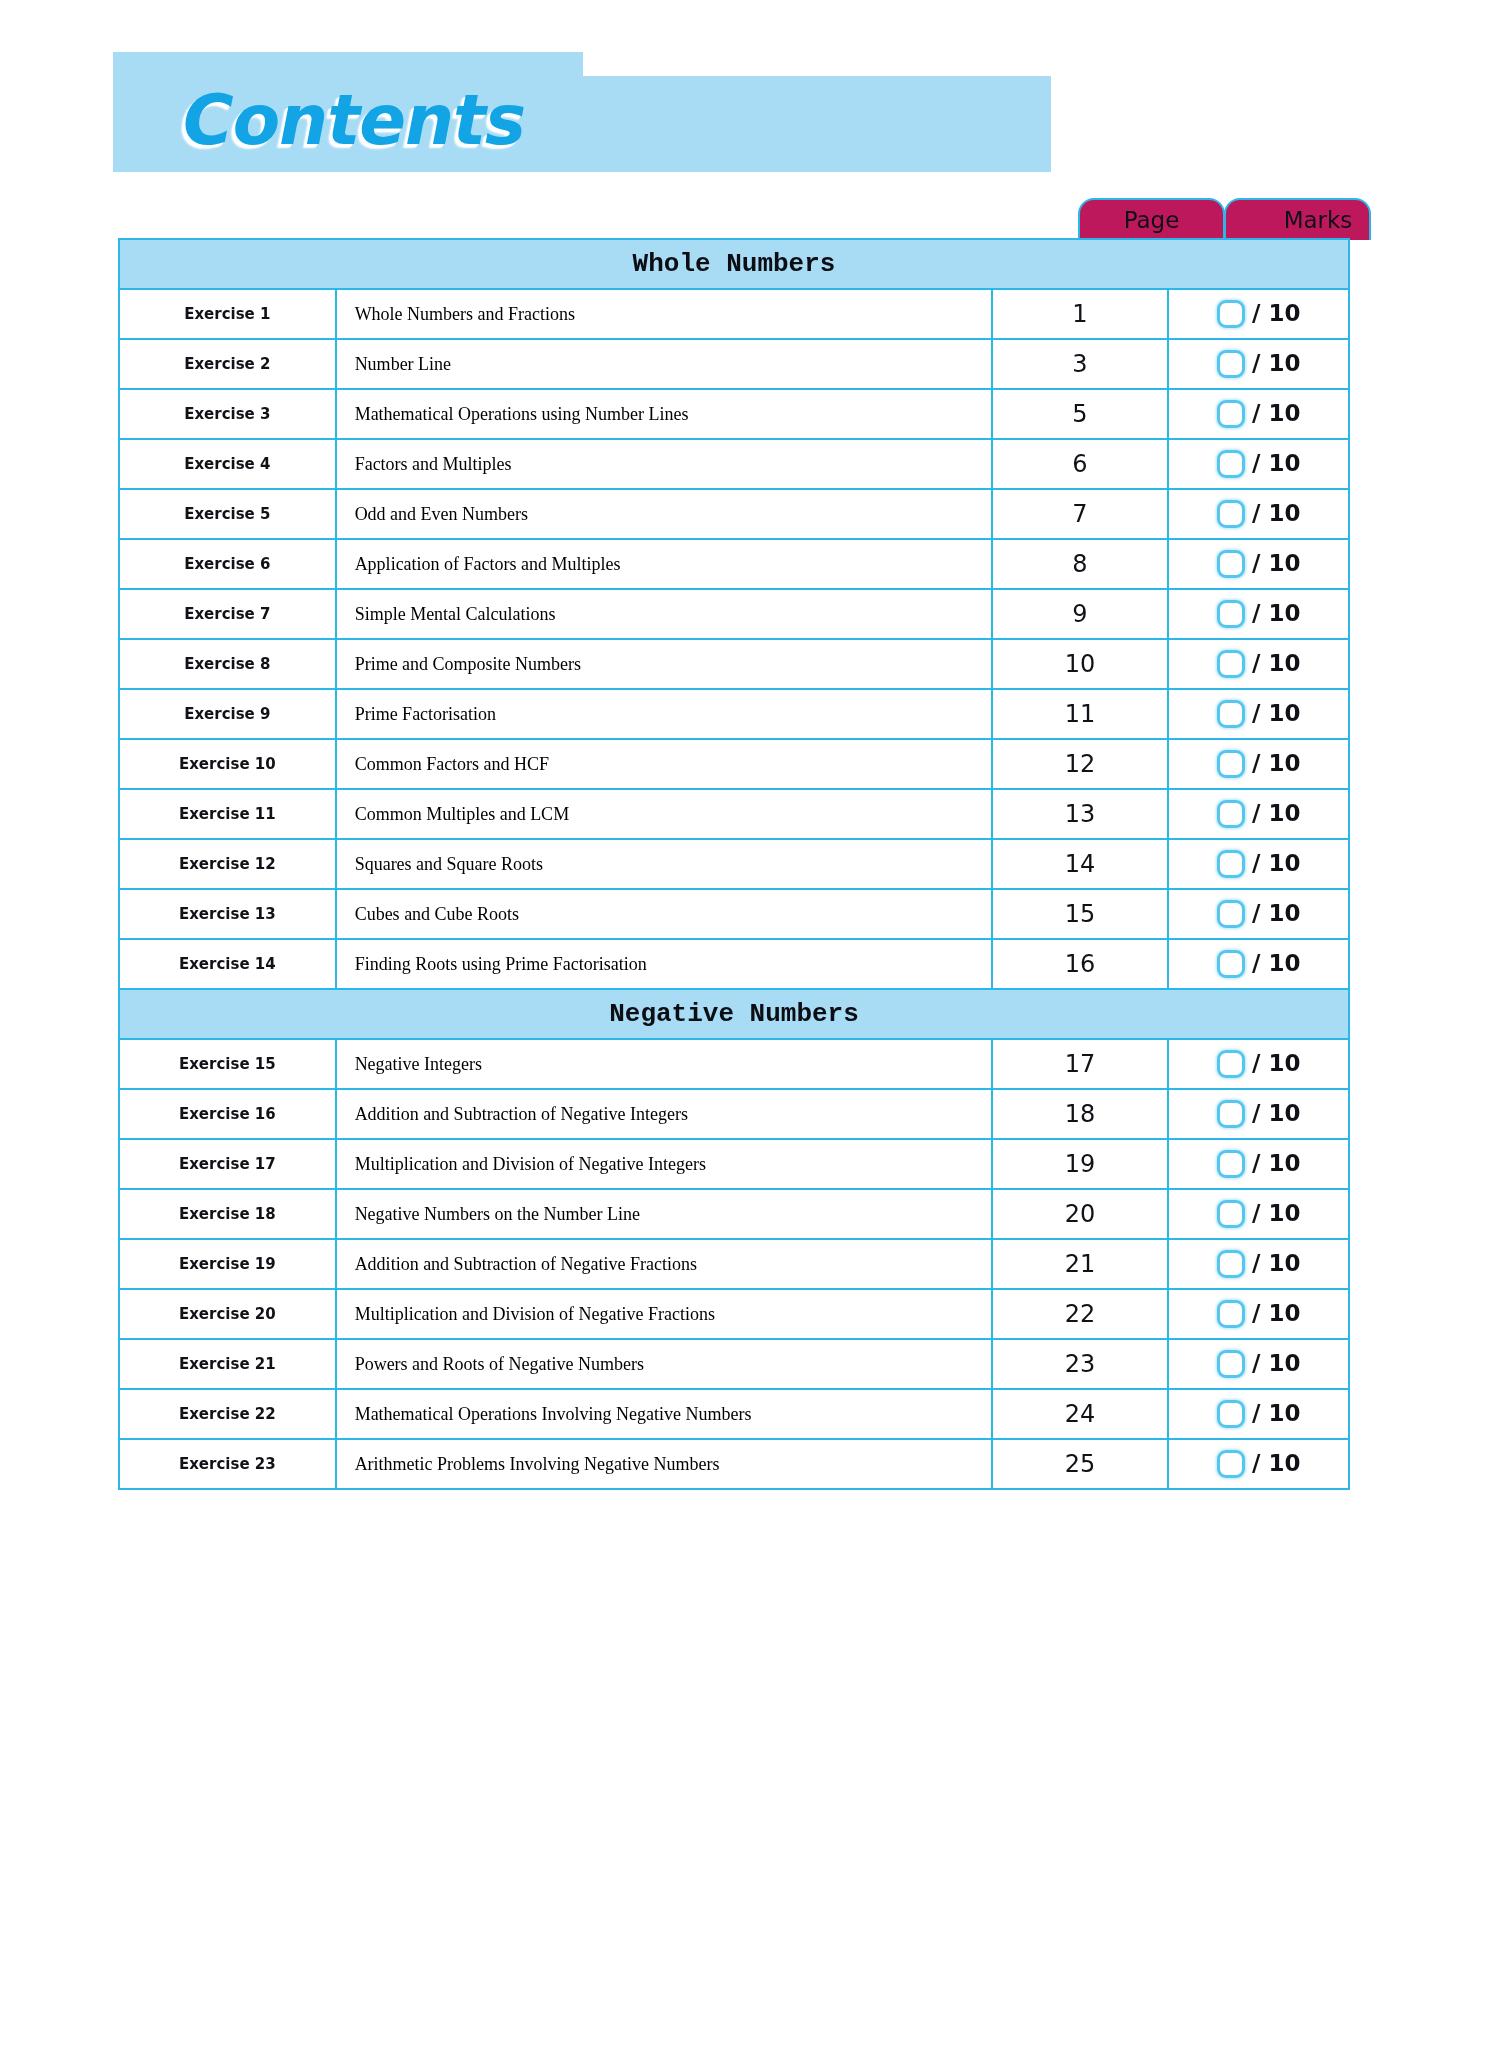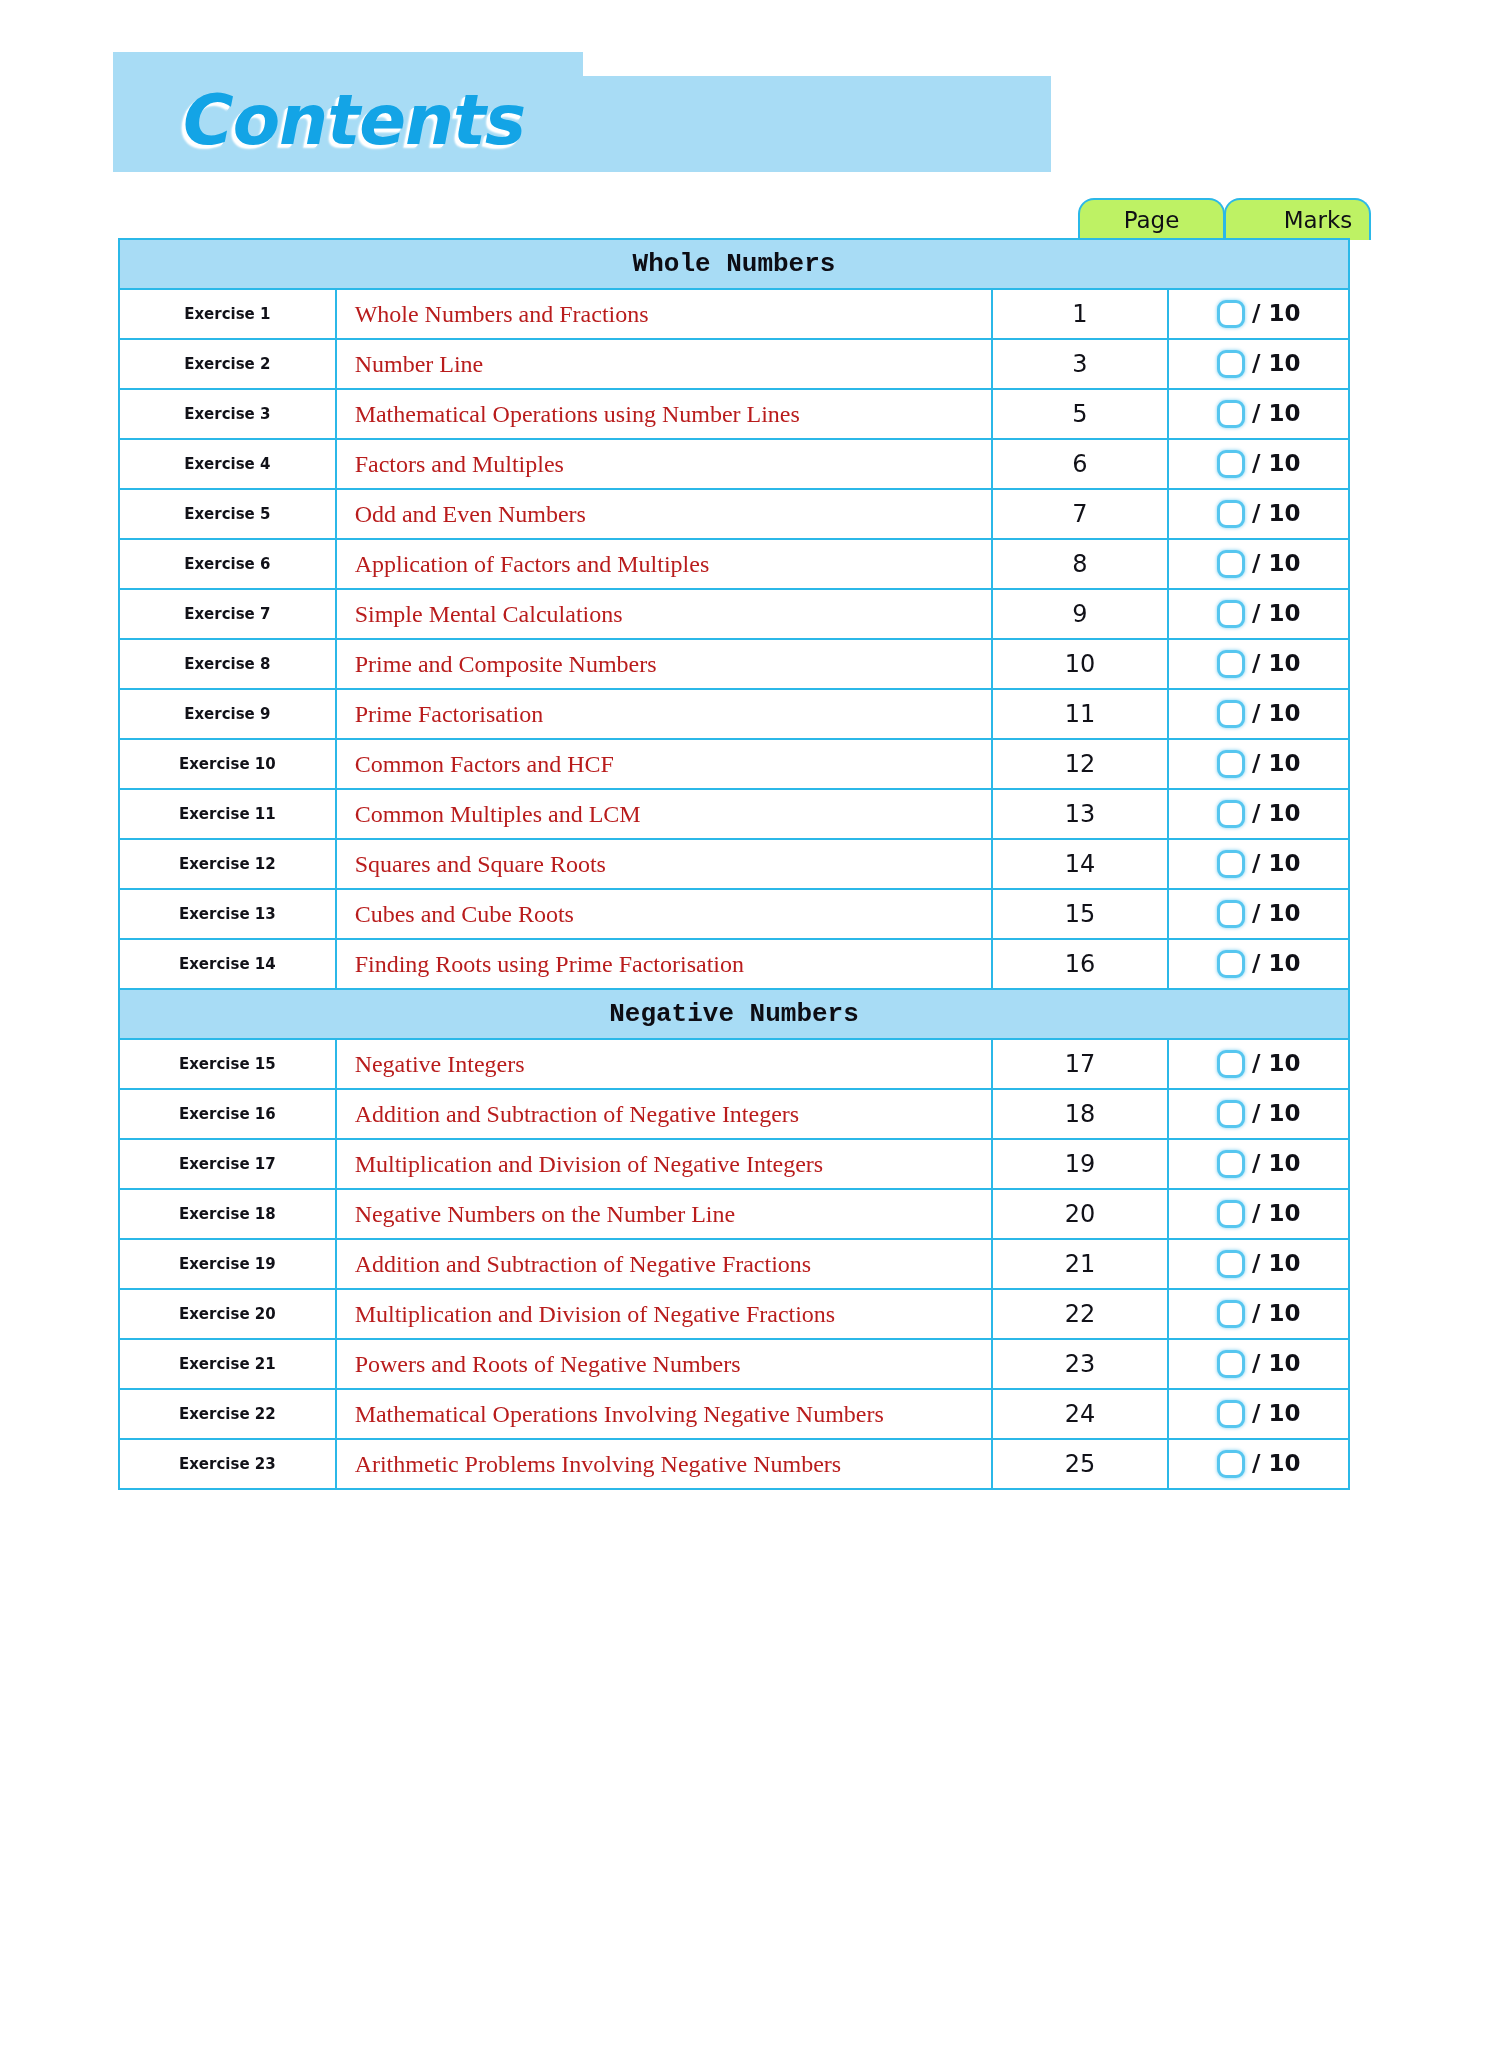--- a/index.html
+++ b/index.html
@@ -59,21 +59,21 @@
 
   
   #column-tabs {
     position: absolute;
     left: 1078px;
     top: 198px;
     height: 42px;
     display: flex;
   }
   .col-tab {
-    background: #bef264;
+    background: #be185d;
     border: 2px solid #2bb8e8;
     border-bottom: none;
     border-top-left-radius: 16px;
     border-top-right-radius: 16px;
     height: 42px;
     box-sizing: border-box;
     display: flex;
     align-items: center;
     justify-content: center;
     font-size: 23px;
@@ -115,22 +115,22 @@
   .cell-exercise {
     text-align: center;
     font-family: "DejaVu Sans", sans-serif;
     font-size: 15px;
     font-weight: bold;
     color: #111118;
   }
   .cell-title {
     padding-left: 18px !important;
     font-family: "Liberation Serif", serif;
-    font-size: 24px;
-    color: #b91c1c;
+    font-size: 18px;
+    color: #000000;
     white-space: nowrap;
   }
   .cell-page {
     text-align: center;
     font-family: "DejaVu Sans", sans-serif;
     font-size: 24px;
     color: #111118;
   }
   .cell-marks {
     text-align: center;

